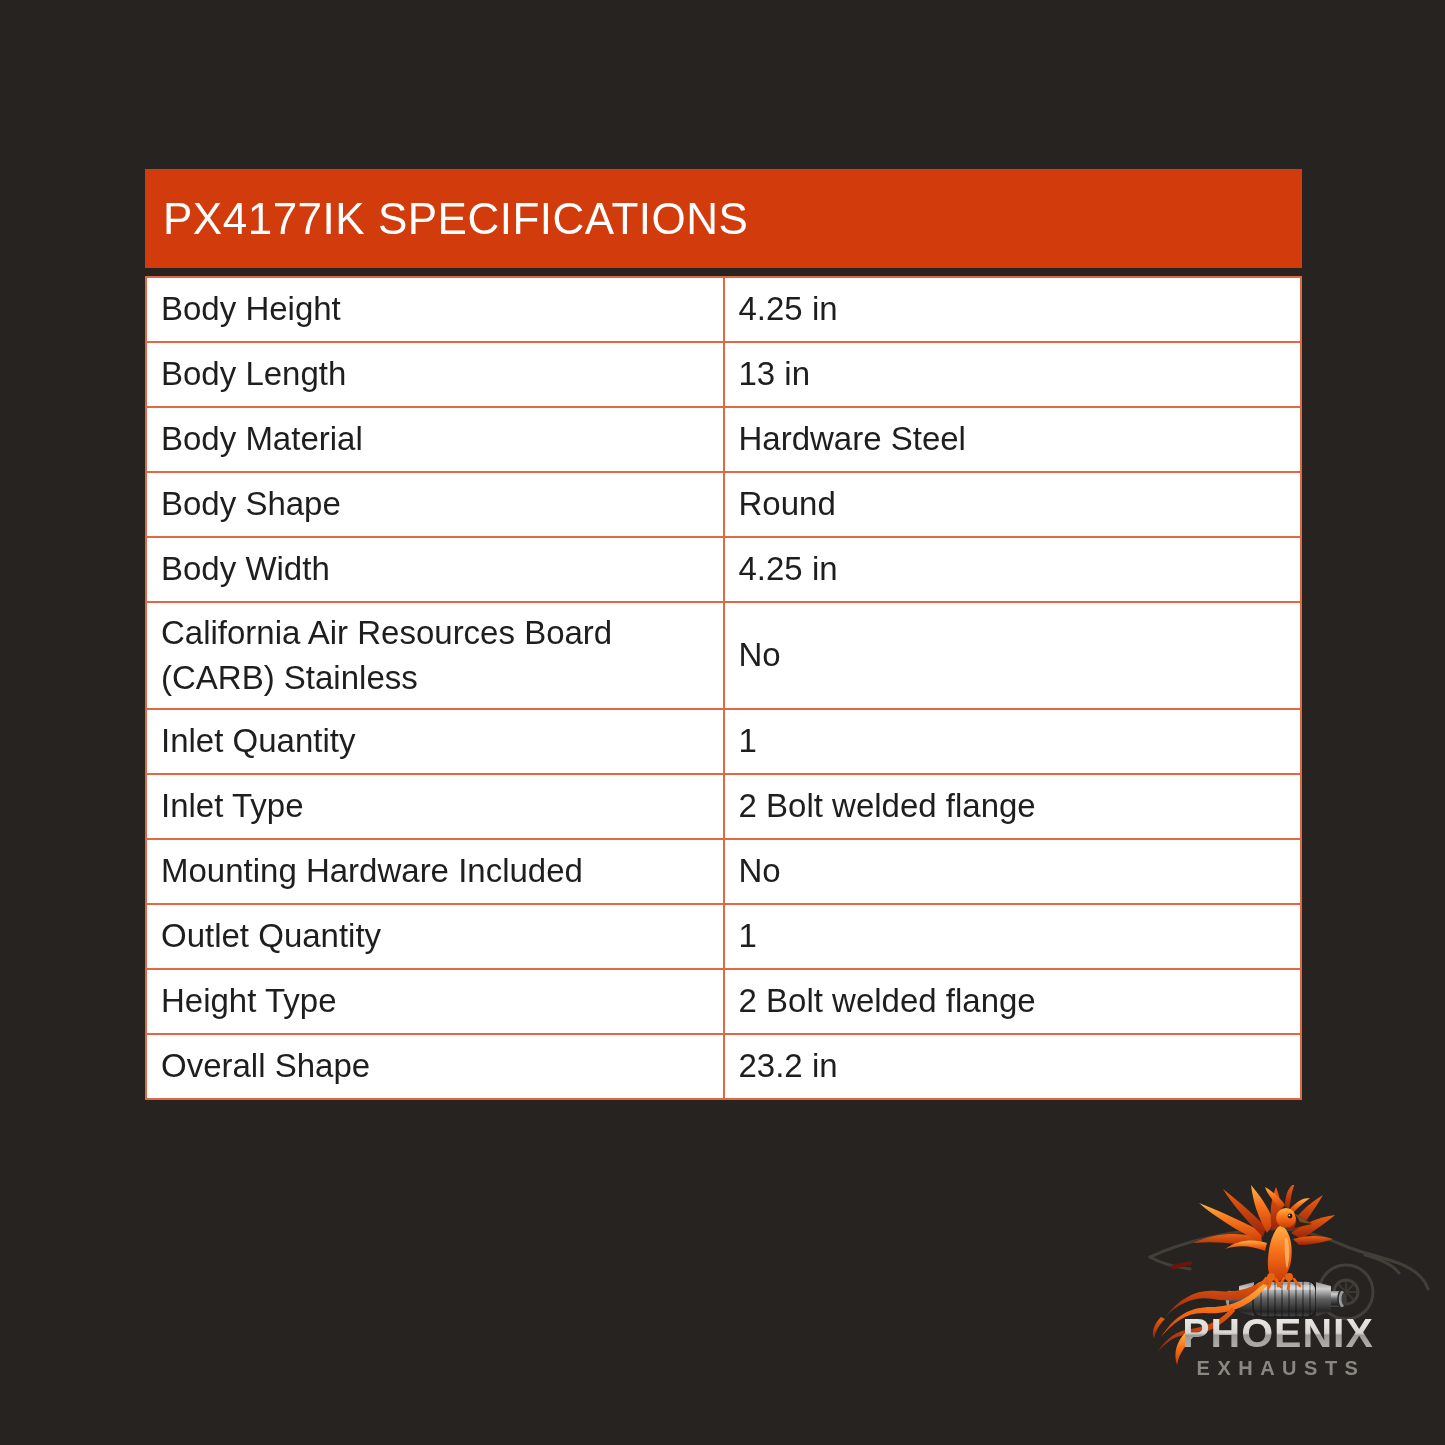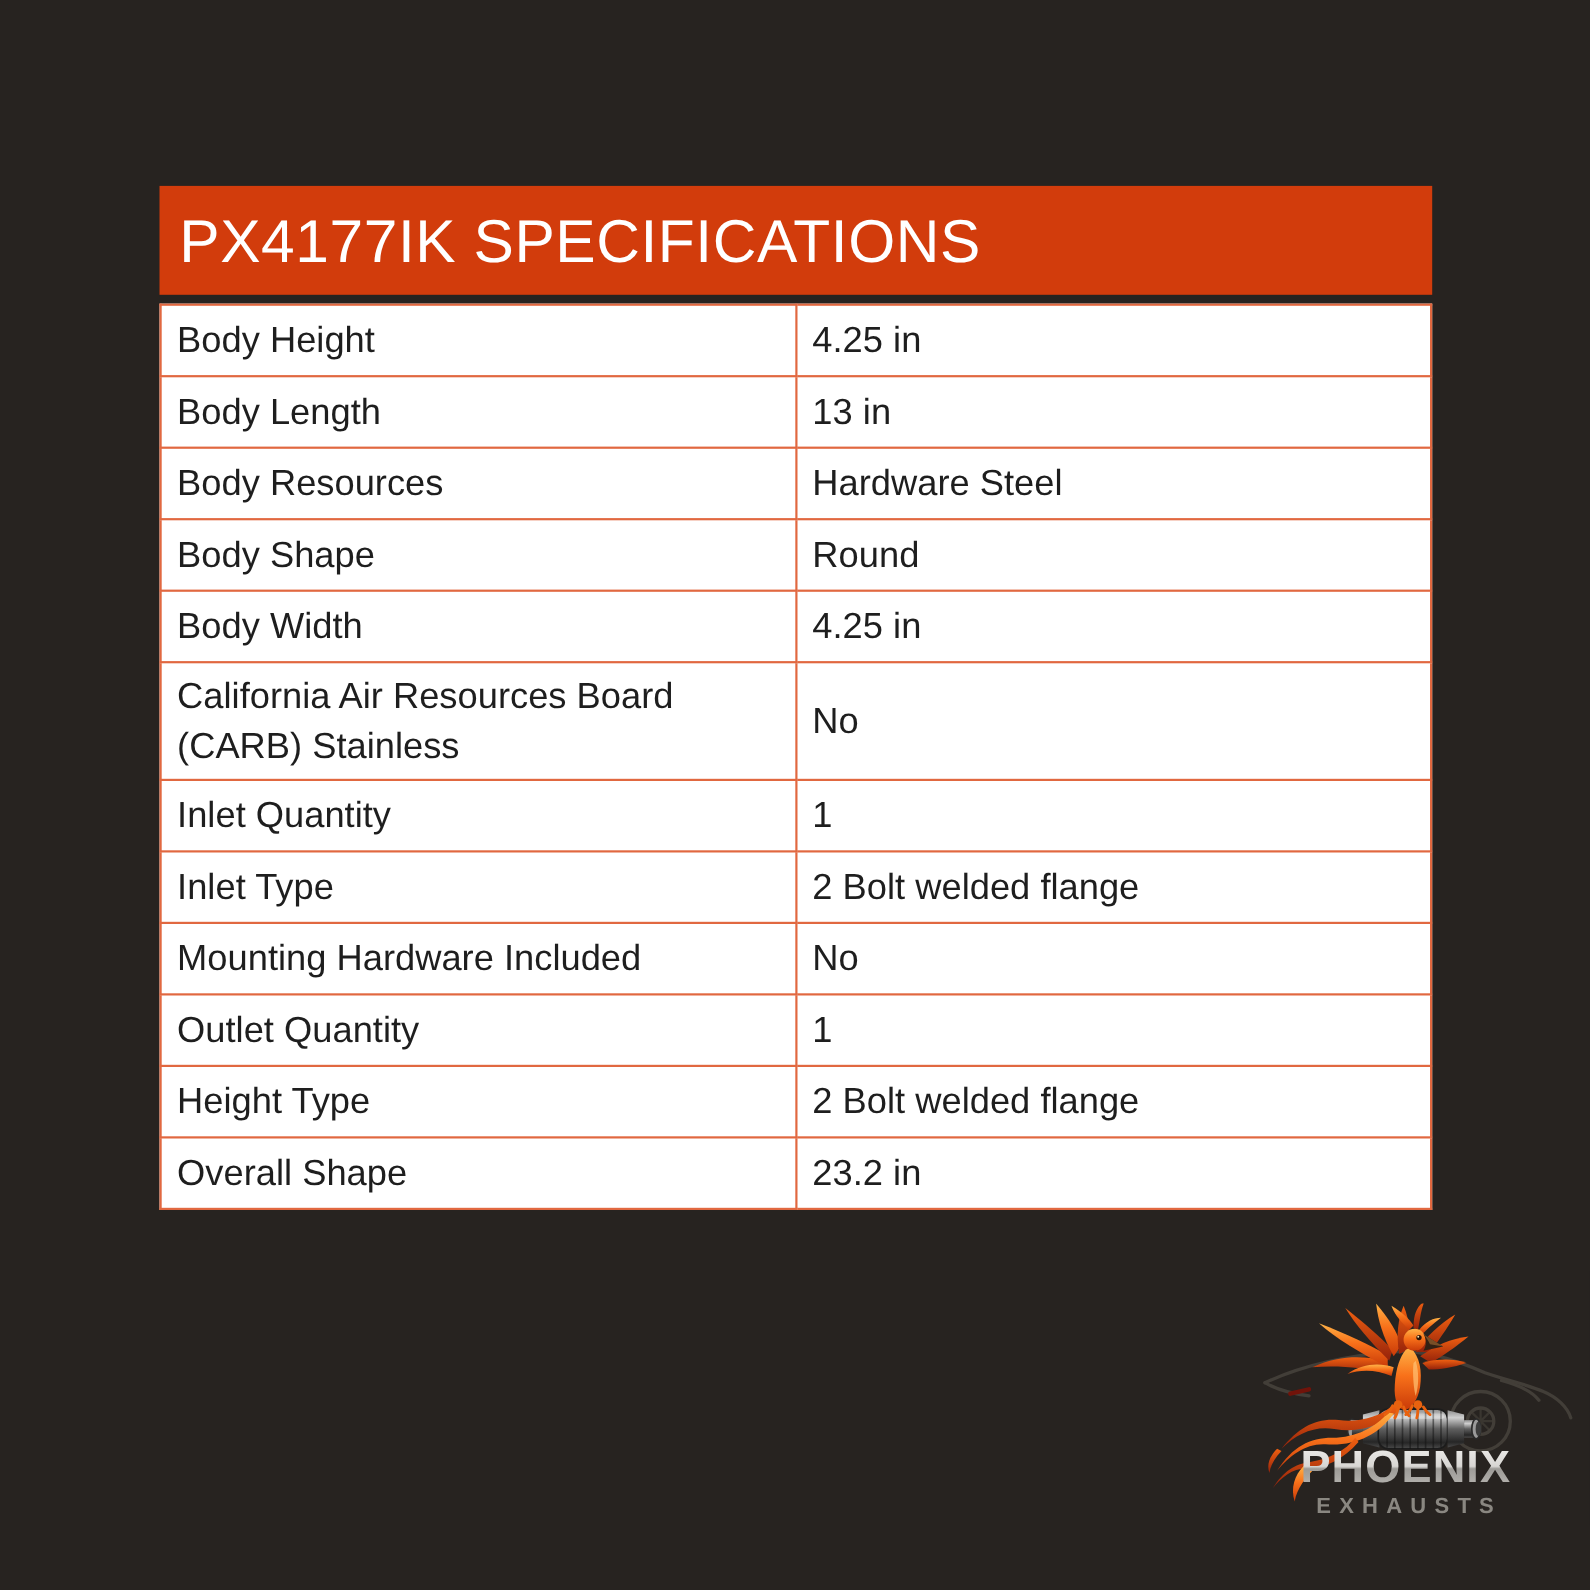--- a/index.html
+++ b/index.html
@@ -7,21 +7,21 @@
     width:1445px;height:1445px;position:relative;overflow:hidden;
     background:#272320;
     font-family:"Liberation Sans", sans-serif;
   }
   .header-bar{
     position:absolute;left:145px;top:169px;width:1157px;height:99px;
     background:#d23c0c;display:flex;align-items:center;box-sizing:border-box;
     padding-left:18px;
   }
   .header-title{
-    color:#ffffff;font-size:55px;letter-spacing:0.5px;font-weight:400;
+    color:#ffffff;font-size:44px;letter-spacing:0.5px;font-weight:400;
     white-space:nowrap;
   }
   table.spec-table{
     position:absolute;left:145px;top:276px;width:1157px;
     border-collapse:collapse;background:#ffffff;table-layout:fixed;
   }
   table.spec-table td{
     border:2px solid #e16840;
     font-size:33px;color:#1e1e1e;line-height:1.35;
     padding:8px 8px 8px 14px;vertical-align:middle;
@@ -46,21 +46,21 @@
   <tbody id="spec-tbody">
       <tr>
         <td class="label">Body Height</td>
         <td class="value">4.25 in</td>
       </tr>
       <tr>
         <td class="label">Body Length</td>
         <td class="value">13 in</td>
       </tr>
       <tr>
-        <td class="label">Body Resources</td>
+        <td class="label">Body Material</td>
         <td class="value">Hardware Steel</td>
       </tr>
       <tr>
         <td class="label">Body Shape</td>
         <td class="value">Round</td>
       </tr>
       <tr>
         <td class="label">Body Width</td>
         <td class="value">4.25 in</td>
       </tr>

